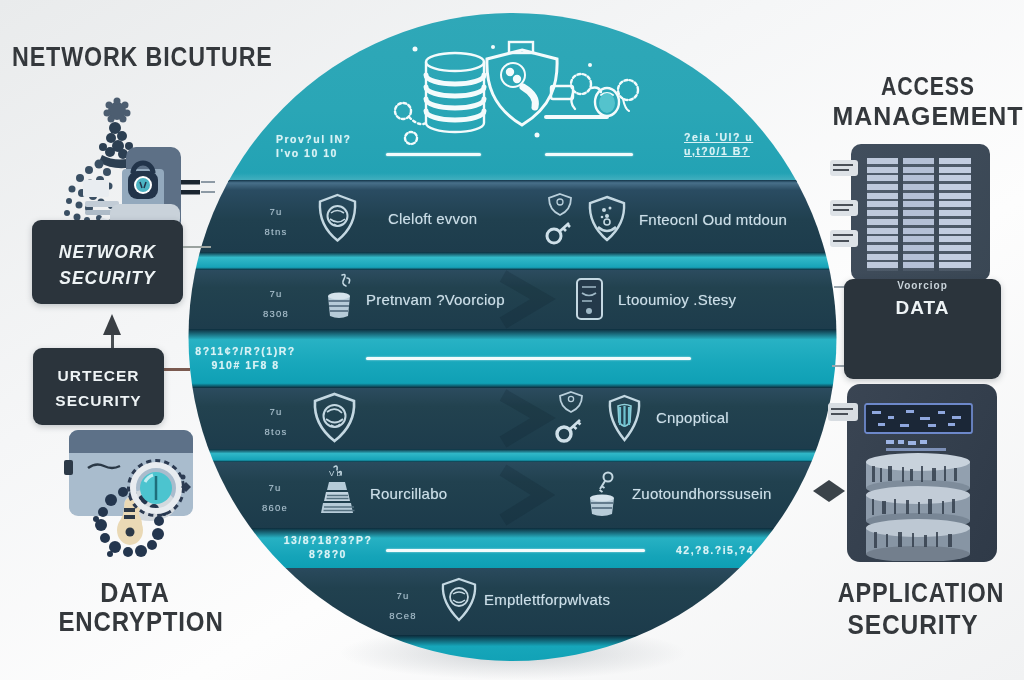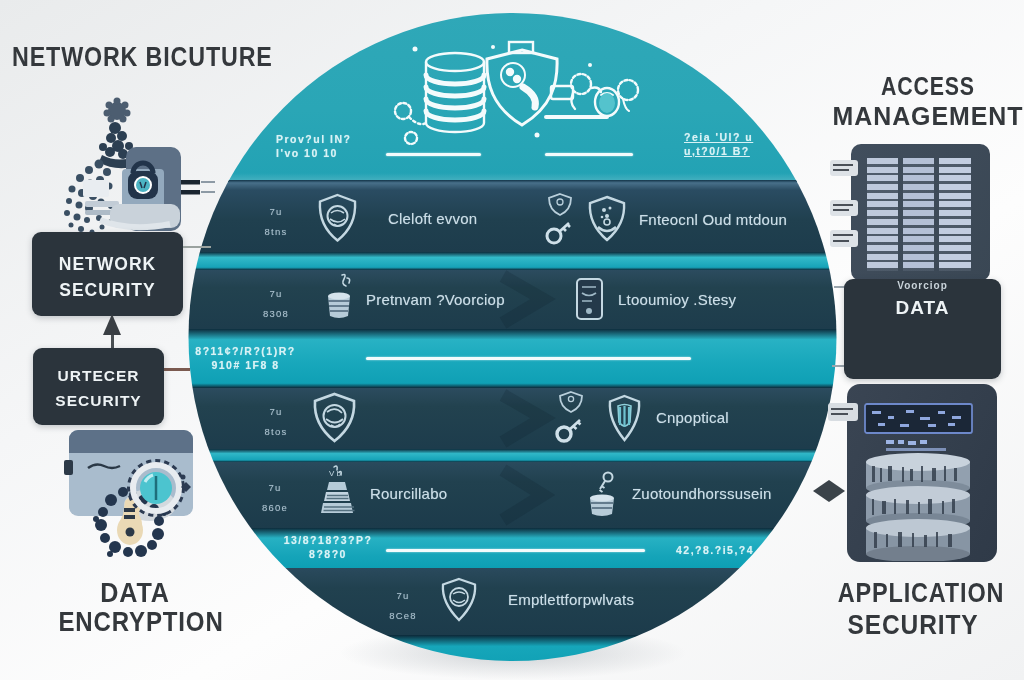--- a/index.html
+++ b/index.html
@@ -181,21 +181,21 @@
   <div class="gar abs" style="left:278px;top:533px;width:100px;text-align:center;white-space:nowrap;">13/8?18?3?P?<br>8?8?0</div>
   <div class="wline abs" style="left:386px;top:549px;width:259px;"></div>
   <div class="gar abs" style="left:676px;top:543px;white-space:nowrap;">42,?8.?i5,?4</div>
 
   <div class="lblsm abs" style="left:382px;top:586px;width:42px;">7u<br>8Ce8</div>
   <svg class="abs" style="left:438px;top:577px" width="42" height="45" viewBox="0 0 42 45">
     <path d="M21 2 L37 7.5 C38 19 34 30 21 43 C8 30 4 19 5 7.5 Z" fill="none" stroke="#c4d8e2" stroke-width="2.3"></path>
     <circle cx="21" cy="20" r="9" fill="none" stroke="#c4d8e2" stroke-width="1.8"></circle>
     <path d="M15 17 q6 -4 12 0 M15 23 q6 5 12 0" fill="none" stroke="#c4d8e2" stroke-width="1.5"></path>
   </svg>
-  <div class="lbl abs" style="left:508px;top:591px;">Emptlettforpwlvats</div>
+  <div class="lbl abs" style="left:484px;top:591px;">Emptlettforpwlvats</div>
 </div>
 
 <div class="ttl abs" style="left:12px;top:42px;font-size:27px;transform:scaleX(.862);transform-origin:0 0;white-space:nowrap;">NETWORK BICUTURE</div>
 
 <svg class="abs" style="left:55px;top:92px" width="165" height="150" viewBox="0 0 165 150">
 
   <g fill="#4c5d70">
     <circle cx="62" cy="19" r="9"></circle>
     <circle cx="54" cy="13" r="3.5"></circle>
       <circle cx="70" cy="13" r="3.5"></circle>
@@ -261,21 +261,21 @@
 
   <rect x="55" y="112" width="70" height="24" rx="9" fill="#c9d2da"></rect>
   <path d="M45 128 q30 12 70 4" fill="none" stroke="#dfe5ea" stroke-width="6"></path>
 
   <rect x="126" y="88" width="19" height="4.5" fill="#1a2530"></rect>
   <rect x="126" y="98" width="19" height="4.5" fill="#1a2530"></rect>
   <rect x="146" y="89" width="14" height="2" fill="#8d9aa5"></rect>
   <rect x="146" y="99" width="14" height="2" fill="#8d9aa5"></rect>
 </svg>
 
-<div class="box abs" style="left:32px;top:232px;width:151px;height:84px;font-size:17.5px;letter-spacing:1px;line-height:26px;padding-top:19px;box-sizing:border-box;">NETWORK<br>SECURITY</div>
+<div class="box abs" style="left:32px;top:220px;width:151px;height:84px;font-size:17.5px;letter-spacing:1px;line-height:26px;padding-top:19px;box-sizing:border-box;font-style:italic;">NETWORK<br>SECURITY</div>
 
 <div class="abs" style="left:183px;top:246px;width:28px;height:2px;background:#9aa29f;"></div>
 <div class="abs" style="left:111px;top:334px;width:2.5px;height:15px;background:#4a4f53;"></div>
 <svg class="abs" style="left:103px;top:314px" width="18" height="22">
     <polygon points="9,0 18,21 0,21" fill="#3a3f44"></polygon>
   </svg>
 <div class="abs" style="left:164px;top:368px;width:26px;height:2.5px;background:#7b5a50;"></div>
 
 <div class="box abs" style="left:33px;top:348px;width:131px;height:77px;font-size:15.5px;letter-spacing:1px;line-height:25px;padding-top:15px;box-sizing:border-box;">URTECER<br>SECURITY</div>
 

